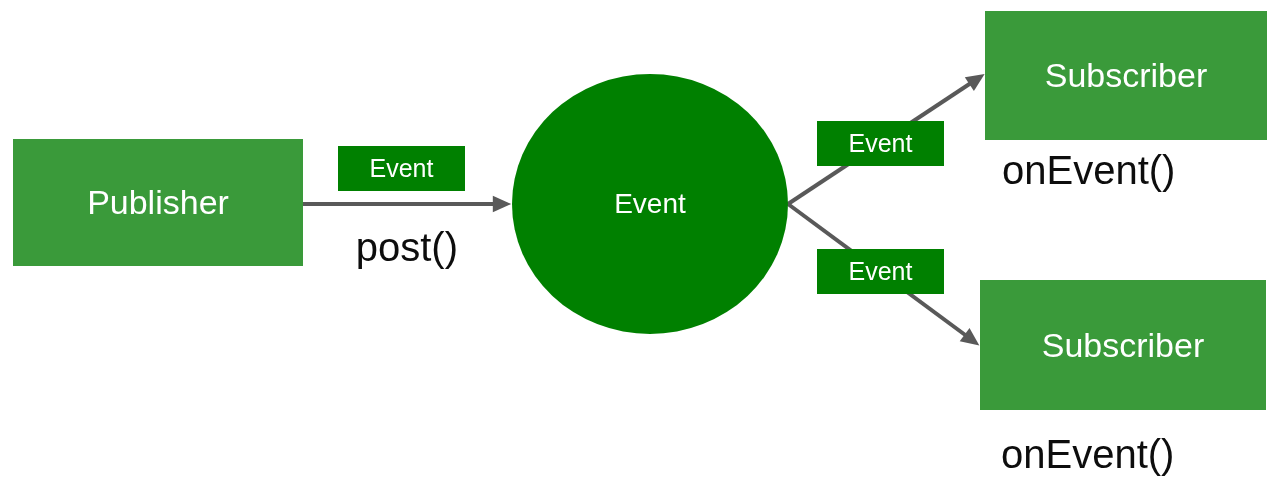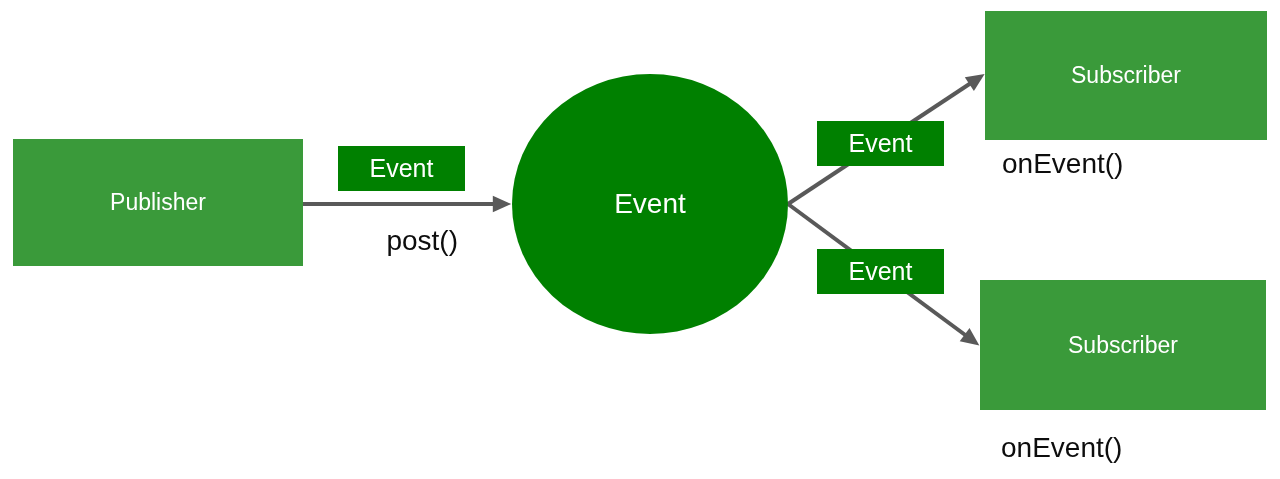--- a/index.html
+++ b/index.html
@@ -34,21 +34,21 @@
 
   .node {
     position: absolute;
     display: flex;
     align-items: center;
     justify-content: center;
     color: var(--node-text);
   }
   .box {
     background: var(--node-green);
-    font-size: 23px;
+    font-size: 34px;
   }
   .publisher { left: 13px; top: 139px; width: 290px; height: 127px; }
   .subscriber1 { left: 985px; top: 11px;  width: 282px; height: 129px; }
   .subscriber2 { left: 980px; top: 280px; width: 286px; height: 130px; }
 
   .bus {
     left: 512px; top: 74px;
     width: 276px; height: 260px;
     background: var(--bus-green);
     border-radius: 50%;
@@ -67,21 +67,21 @@
     align-items: center;
     justify-content: center;
   }
   .badge1 { left: 338px; top: 146px; }
   .badge2 { left: 817px; top: 121px; }
   .badge3 { left: 817px; top: 249px; }
 
   .method {
     position: absolute;
     color: var(--method-text);
-    font-size: 28px;
+    font-size: 40px;
     white-space: nowrap;
   }
   .post     { left: 328px;  top: 225px; width: 130px; text-align: right; }
   .onevent1 { left: 1002px; top: 148px; }
   .onevent2 { left: 1001px; top: 432px; }
 </style>
 </head>
 <body>
 
 <div class="canvas">

